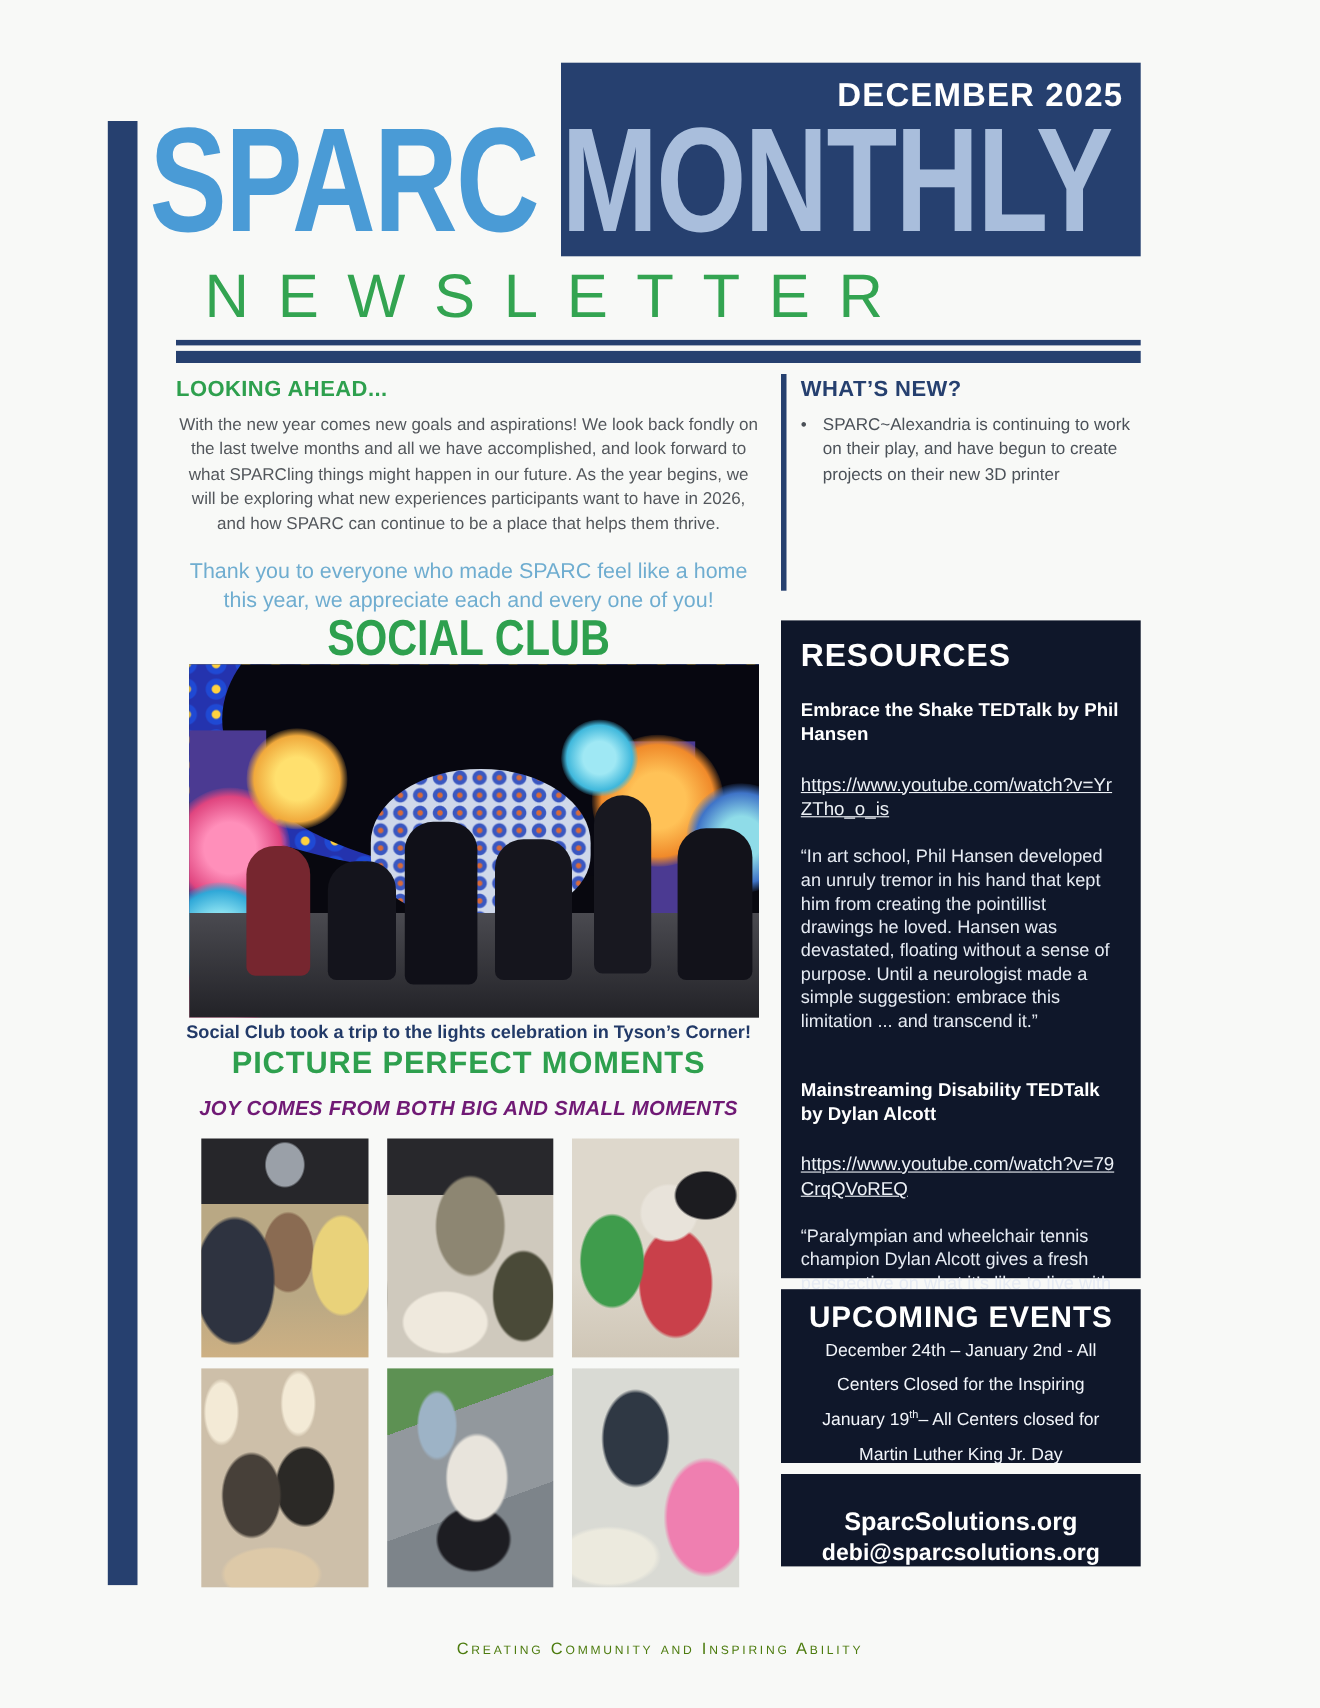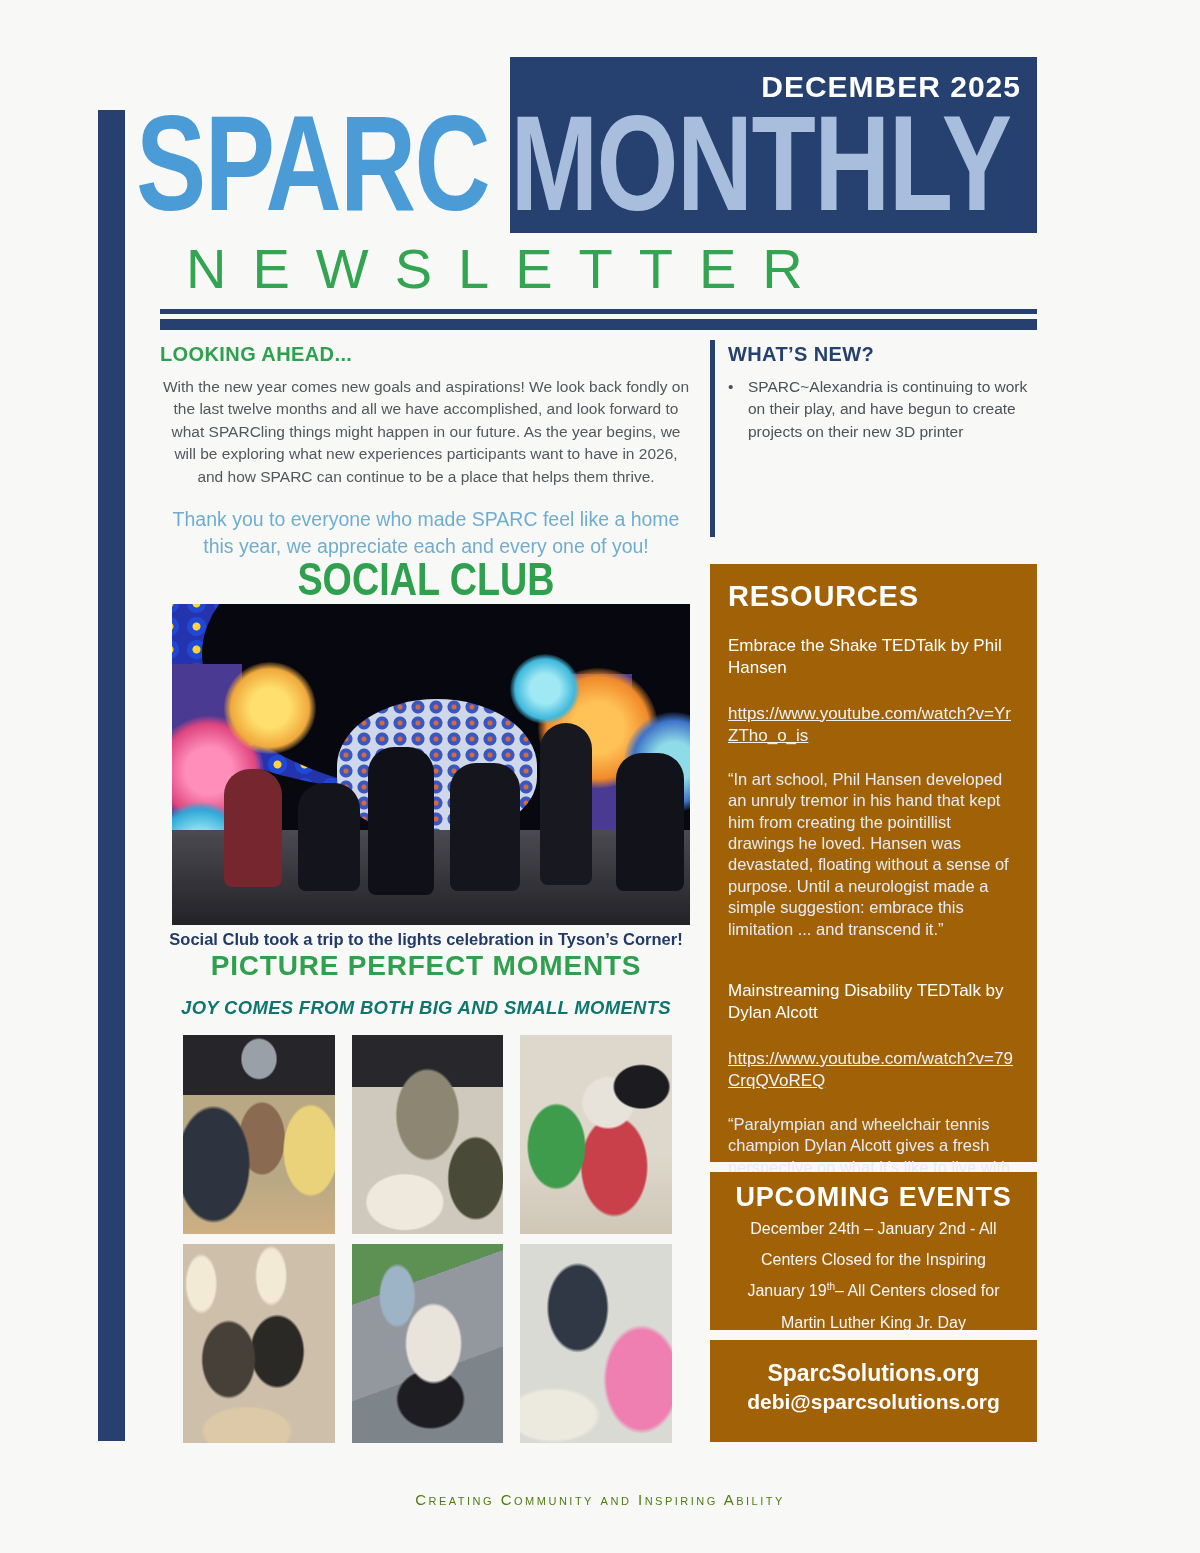--- a/index.html
+++ b/index.html
@@ -73,21 +73,21 @@
   .s3 { left:196px; bottom:30px; width:66px; height:148px; background:#101018; }
   .s4 { left:278px; bottom:34px; width:70px; height:128px; background:#15151d; }
   .s5 { left:368px; bottom:40px; width:52px; height:162px; background:#181820; }
   .s6 { left:444px; bottom:34px; width:68px; height:138px; background:#12121a; }
 
   .photo-caption { position:absolute; left:160px; top:930px; width:532px; text-align:center;
     color:#223a68; font-weight:bold; font-size:16.5px; }
   .ppm-heading { position:absolute; left:160px; top:950px; width:532px; text-align:center;
     color:#2ea04e; font-weight:bold; font-size:28px; letter-spacing:0.8px; }
   .joy-heading { position:absolute; left:160px; top:997px; width:532px; text-align:center;
-    color:#0f766e; font-weight:bold; font-style:italic; font-size:18.5px; letter-spacing:0.3px; }
+    color:#701a75; font-weight:bold; font-style:italic; font-size:18.5px; letter-spacing:0.3px; }
 
   
   .photo-grid { position:absolute; left:183px; top:1035px; width:489px; height:408px;
     display:grid; grid-template-columns:repeat(3, 1fr); gap:10px 17px; }
   .photo { width:100%; height:100%; }
   .p1 { background:
     radial-gradient(28px 32px at 50% 12%, #9aa0a8 60%, transparent 66%),
     radial-gradient(60px 95px at 20% 65%, #2e3340 58%, transparent 62%),
     radial-gradient(45px 75px at 84% 58%, #e9d27a 58%, transparent 62%),
     radial-gradient(38px 60px at 52% 52%, #8a6b52 58%, transparent 62%),
@@ -115,33 +115,33 @@
     radial-gradient(48px 68px at 54% 50%, #e8e4dc 55%, transparent 60%),
     radial-gradient(55px 48px at 52% 78%, #1d1d22 58%, transparent 63%),
     linear-gradient(160deg, #5d9153 0 24%, #92989d 24% 62%, #7d848a 62% 100%); }
   .p6 { background:
     radial-gradient(52px 75px at 38% 32%, #2f3844 55%, transparent 60%),
     radial-gradient(62px 88px at 80% 68%, #ef7fb0 56%, transparent 62%),
     radial-gradient(72px 42px at 22% 86%, #eceade 58%, transparent 66%),
     linear-gradient(#d9dad4 0 100%); }
 
   
-  .rail-box { position:absolute; left:710px; width:327px; background:#a16207; color:#fff; }
+  .rail-box { position:absolute; left:710px; width:327px; background:#0f172a; color:#fff; }
   .resources-box { top:564px; height:598px; padding:16px 18px; }
   .resources-heading { font-size:29px; font-weight:bold; letter-spacing:0.8px; }
-  .res-title { margin-top:22px; font-size:17px; font-weight:normal; line-height:1.28; }
+  .res-title { margin-top:22px; font-size:17px; font-weight:bold; line-height:1.28; }
   .res-title.second { margin-top:40px; }
   .res-link { display:block; margin-top:24px; font-size:17px; line-height:1.3; color:#eef2f7;
     text-decoration:underline; word-break:break-all; cursor:pointer; }
   .res-quote { margin-top:22px; font-size:16.5px; line-height:1.3; color:#e6ebf3; }
   .events-box { top:1172px; height:158px; padding:10px 14px; text-align:center; }
   .events-heading { font-size:27px; font-weight:bold; letter-spacing:0.8px; }
   .events-line { font-size:16px; line-height:1.95; color:#f2f5fa; }
   .events-line sup { font-size:10px; }
-  .contact-box { top:1340px; height:102px; padding:20px 10px; text-align:center; }
+  .contact-box { top:1340px; height:84px; padding:30px 10px; text-align:center; }
   .contact-line { font-weight:bold; color:#fff; }
   .contact-web { font-size:23px; }
   .contact-phone { font-size:23px; margin-top:2px; }
   .contact-email { font-size:21px; margin-top:3px; }
 
   
   .footer-tagline { position:absolute; left:0; top:1491px; width:100%; text-align:center;
     color:#4d7c0f; font-size:15px; font-variant:small-caps; letter-spacing:2.5px; font-weight:500; }
 </style>
 </head>

